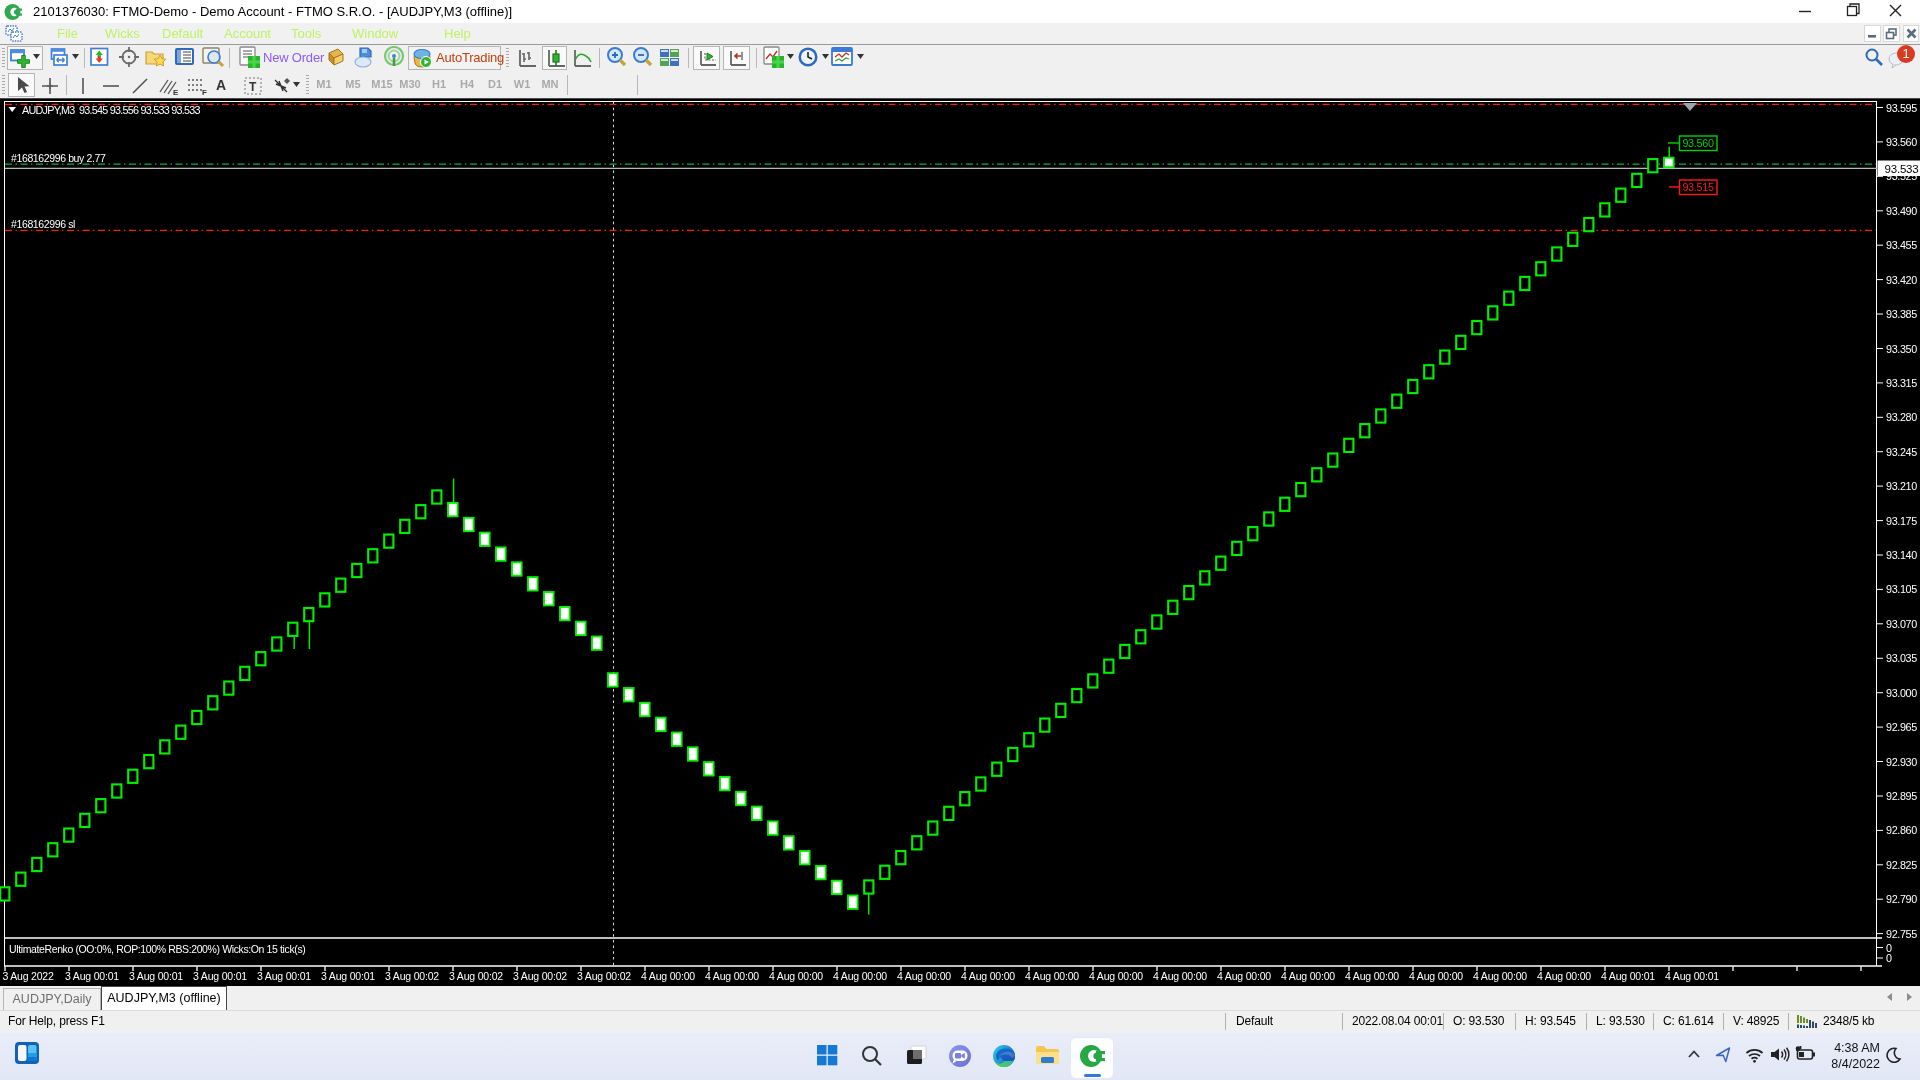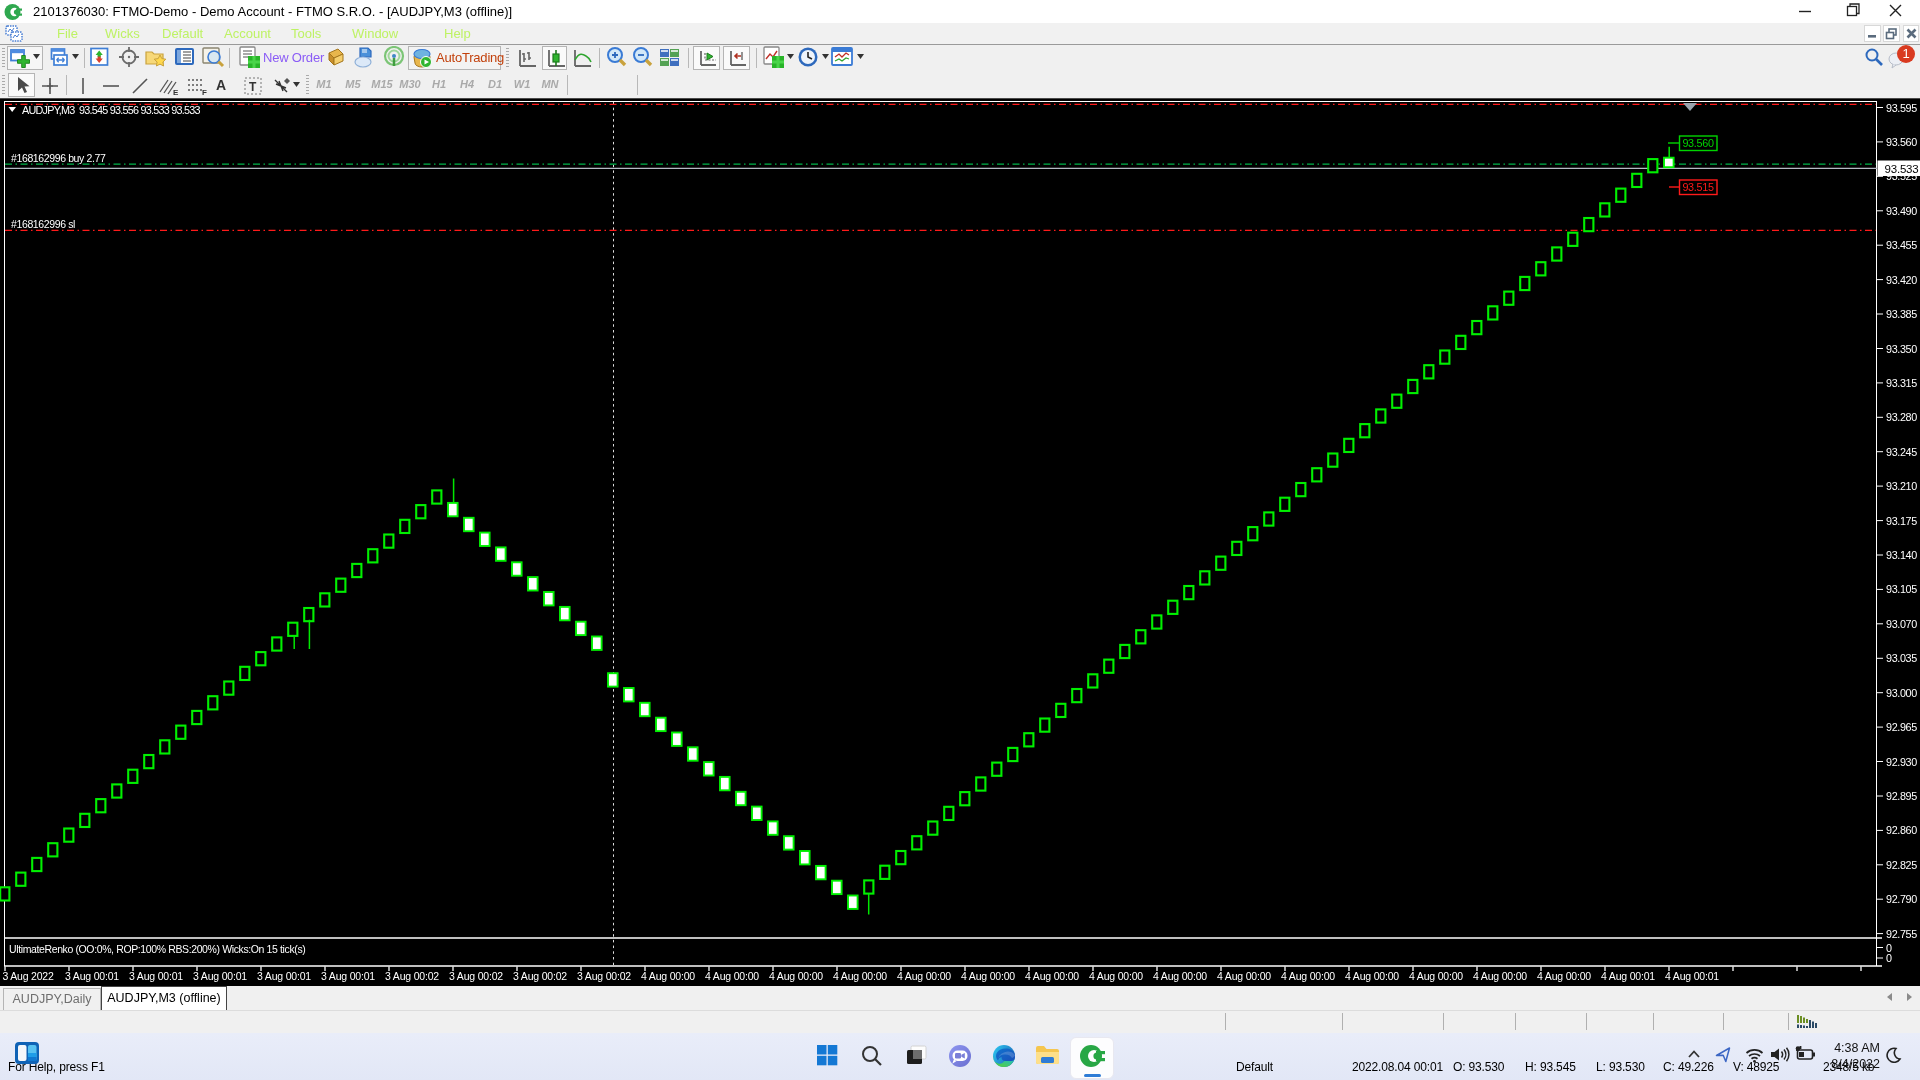--- a/index.html
+++ b/index.html
@@ -2,22 +2,22 @@
 <html><head><meta charset="utf-8"><style>
 *{margin:0;padding:0;box-sizing:border-box}
 html,body{width:1920px;height:1080px;overflow:hidden;background:#000;font-family:"Liberation Sans",sans-serif;}
 #screen{position:relative;width:1920px;height:1080px;}
 .abs{position:absolute;}
 .ax{fill:#ffffff;font-size:10.8px;letter-spacing:-0.35px;font-family:"Liberation Sans",sans-serif;}
 .tx{fill:#ffffff;font-size:10.5px;letter-spacing:-0.2px;font-family:"Liberation Sans",sans-serif;}
 .ct{fill:#ffffff;font-size:10.5px;letter-spacing:-0.38px;font-family:"Liberation Sans",sans-serif;}
 .sep1{position:absolute;width:1px;height:20px;background:#b8b8b8;}
 .grip{position:absolute;width:3px;height:20px;background:repeating-linear-gradient(180deg,#aaa 0 1px,#f0f0f0 1px 3px);}
-.tftxt{position:absolute;font-size:11px;color:#a9a9a9;font-weight:bold;width:28px;text-align:center;font-style:italic;}
-.stx{position:absolute;top:1060px;font-size:12px;letter-spacing:-0.15px;color:#000;}
+.tftxt{position:absolute;font-size:11px;color:#a9a9a9;font-weight:bold;width:28px;text-align:center;}
+.stx{position:absolute;top:1014px;font-size:12px;letter-spacing:-0.15px;color:#000;}
 .sdiv{position:absolute;top:1013px;width:1px;height:17px;background:#b0b0b0;}
 .menu-item{position:absolute;top:26px;font-size:13px;color:#bef264;}
 </style></head><body>
 <div id="screen">
 <div class="abs" style="left:0;top:0;width:1920px;height:23px;background:#ffffff"></div>
 <div class="abs" style="left:0;top:23px;width:1920px;height:22px;background:#f1f1f1;border-bottom:1px solid #9a9a9a"></div>
 <div class="abs" style="left:0;top:45px;width:1920px;height:26px;background:#f0f0f0"></div>
 <div class="abs" style="left:0;top:71px;width:1920px;height:28px;background:#f0f0f0;border-bottom:1px solid #4a4a4a"></div>
 <div class="abs" style="left:0;top:986px;width:1920px;height:24px;background:#f0f0f0"></div>
 <div class="abs" style="left:0;top:1010px;width:1920px;height:23px;background:#f0f0f0;border-top:1px solid #dcdcdc"></div>
@@ -530,21 +530,21 @@
     </svg>
 <svg class="abs" style="left:1903px;top:992px" width="12" height="10" viewBox="0 0 12 10">
       <path d="M4 1 L9 5 L4 9 Z" fill="#8a8a8a"></path>
     </svg>
 <div class="stx" style="left:8px">For Help, press F1</div>
 <div class="stx" style="left:1236px">Default</div>
 <div class="stx" style="left:1352px">2022.08.04 00:01</div>
 <div class="stx" style="left:1453px">O: 93.530</div>
 <div class="stx" style="left:1525px">H: 93.545</div>
 <div class="stx" style="left:1596px">L: 93.530</div>
-<div class="stx" style="left:1663px">C: 49.226</div>
+<div class="stx" style="left:1663px">C: 61.614</div>
 <div class="stx" style="left:1733px">V: 48925</div>
 <div class="stx" style="left:1823px">2348/5 kb</div>
 <div class="sdiv" style="left:1225px"></div>
 <div class="sdiv" style="left:1342px"></div>
 <div class="sdiv" style="left:1443px"></div>
 <div class="sdiv" style="left:1515px"></div>
 <div class="sdiv" style="left:1586px"></div>
 <div class="sdiv" style="left:1653px"></div>
 <div class="sdiv" style="left:1723px"></div>
 <div class="sdiv" style="left:1788px"></div>

